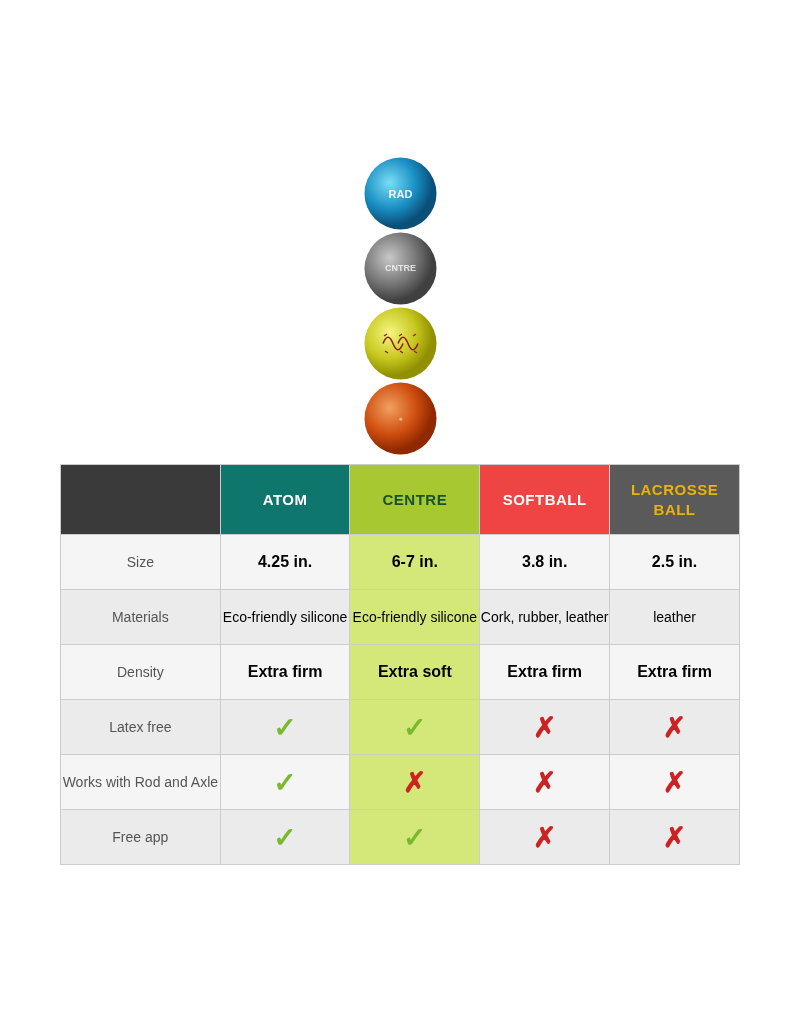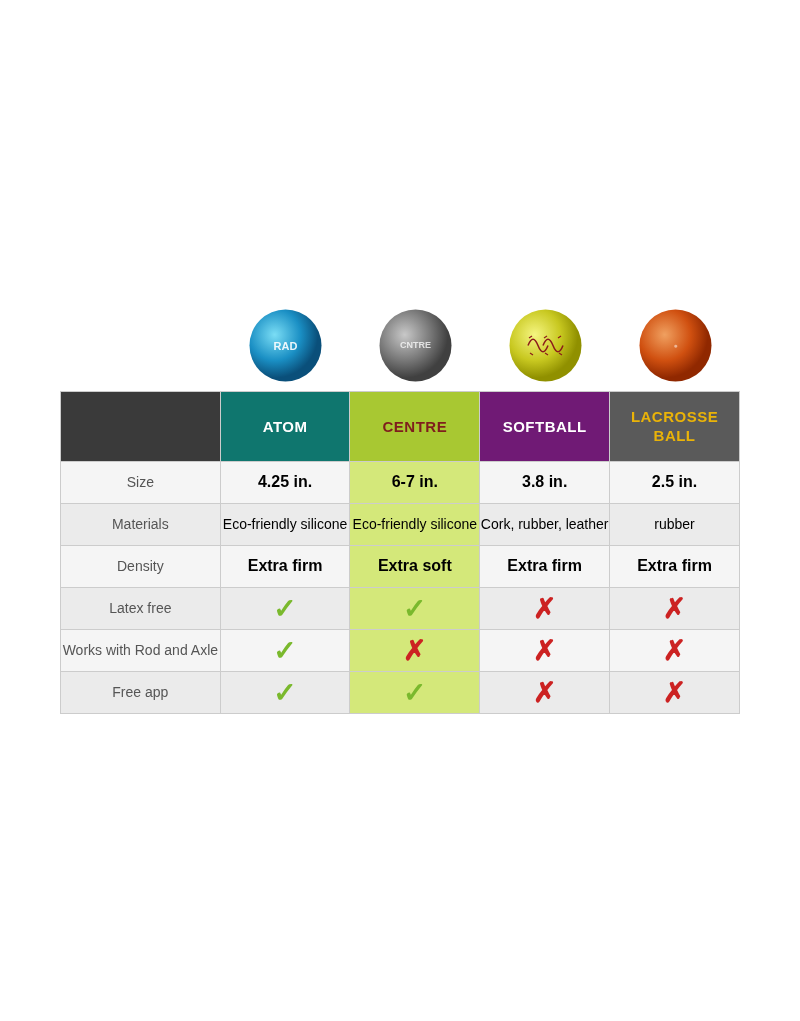--- a/index.html
+++ b/index.html
@@ -22,20 +22,21 @@
       padding: 40px 0;
     }
 
     
     .balls-row {
       display: flex;
       justify-content: flex-end;
       width: 100%;
       margin-bottom: 8px;
       padding-right: 0;
+      flex-direction: column;
     }
 
     .balls-spacer {
       width: 160px;
       flex-shrink: 0;
     }
 
     .ball-cell {
       flex: 1;
       display: flex;
@@ -72,39 +73,39 @@
     }
 
     .th-atom {
       background: #0f766e;
       color: #ffffff;
       width: 130px;
     }
 
     .th-centre {
       background: #a8c832;
-      color: #7f1d1d;
+      color: #14532d;
       width: 130px;
     }
 
     .th-softball {
-      background: #701a75;
+      background: #ef4444;
       color: #ffffff;
       width: 130px;
     }
 
     .th-lacrosse {
       background: #5a5a5a;
       color: #eab308;
       width: 130px;
     }
 
     
     .data-row td {
-      height: 42px;
+      height: 55px;
       font-size: 14px;
     }
 
     .data-row:nth-child(odd) td {
       background: #f5f5f5;
     }
 
     .data-row:nth-child(even) td {
       background: #ebebeb;
     }
@@ -246,21 +247,21 @@
           <td><span class="value-bold">4.25 in.</span></td>
           <td class="centre-col"><span class="value-bold">6-7 in.</span></td>
           <td><span class="value-bold">3.8 in.</span></td>
           <td><span class="value-bold">2.5 in.</span></td>
         </tr>
         <tr class="data-row">
           <td class="label-col">Materials</td>
           <td><span>Eco-friendly silicone</span></td>
           <td class="centre-col"><span>Eco-friendly silicone</span></td>
           <td><span>Cork, rubber, leather</span></td>
-          <td><span>rubber</span></td>
+          <td><span>leather</span></td>
         </tr>
         <tr class="data-row">
           <td class="label-col">Density</td>
           <td><span class="value-bold">Extra firm</span></td>
           <td class="centre-col"><span class="value-bold">Extra soft</span></td>
           <td><span class="value-bold">Extra firm</span></td>
           <td><span class="value-bold">Extra firm</span></td>
         </tr>
         <tr class="data-row">
           <td class="label-col">Latex free</td>

